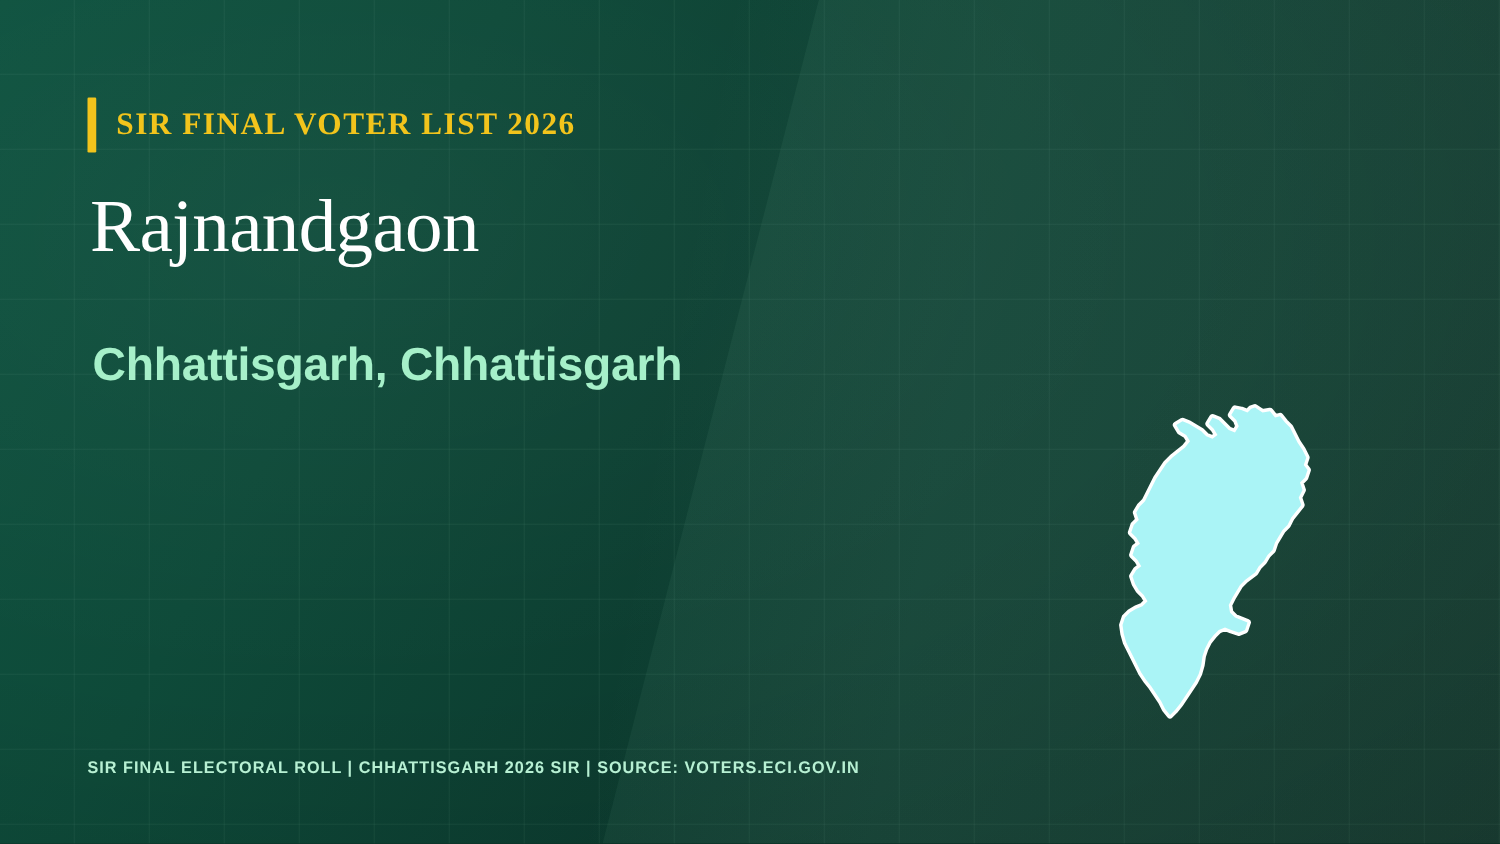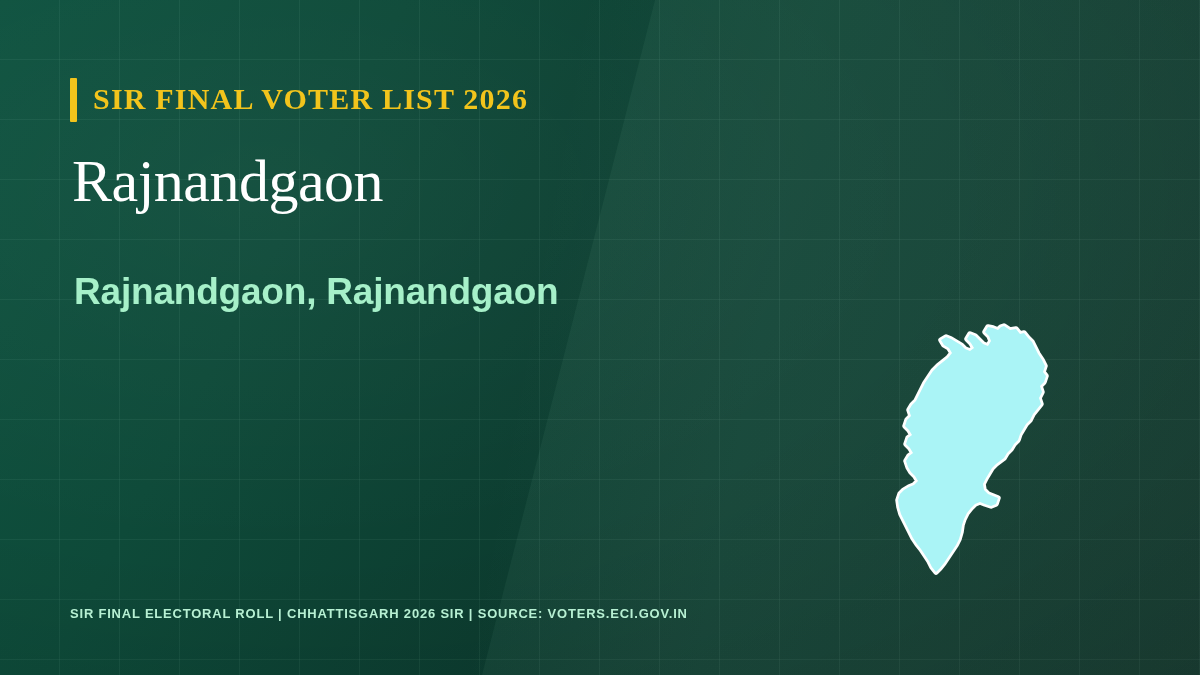--- a/index.html
+++ b/index.html
@@ -63,21 +63,21 @@
     position:absolute; left:70px; top:78px;
     display:flex; align-items:center; gap:16px; height:44px;
   }
   #eyebrow-bar {
     width:7px; height:44px; background:#f2c41c; border-radius:1px;
     flex:0 0 auto;
   }
   #eyebrow-text {
     font-family:"Liberation Serif", serif;
     font-weight:700;
-    font-size:30px;
+    font-size:25px;
     letter-spacing:1.2px;
     color:#f2c41c;
     white-space:nowrap;
     line-height:1;
     padding-bottom:2px;
   }
 
   #title {
     position:absolute; left:72px; top:150px;
     font-family:"Liberation Serif", serif;
@@ -140,21 +140,21 @@
 
   <div id="content">
 
     <div id="eyebrow-row">
       <div id="eyebrow-bar"></div>
       <div id="eyebrow-text">SIR FINAL VOTER LIST 2026</div>
     </div>
 
     <h1 id="title">Rajnandgaon</h1>
 
-    <div id="subtitle">Rajnandgaon, Rajnandgaon</div>
+    <div id="subtitle">Chhattisgarh, Chhattisgarh</div>
 
     <div id="footer">SIR FINAL ELECTORAL ROLL | CHHATTISGARH 2026 SIR | SOURCE: VOTERS.ECI.GOV.IN</div>
 
     <div id="map-wrap">
       <svg viewBox="0 0 164 266" xmlns="http://www.w3.org/2000/svg">
         <path class="map-shape" d="
           M 112,10
           L 118,14 L 124,13 L 128,18 L 132,17 L 136,22
           L 140,26 L 143,32 L 146,38 L 150,44 L 153,50
           L 151,56 L 154,60 L 152,66 L 148,70 L 150,76

